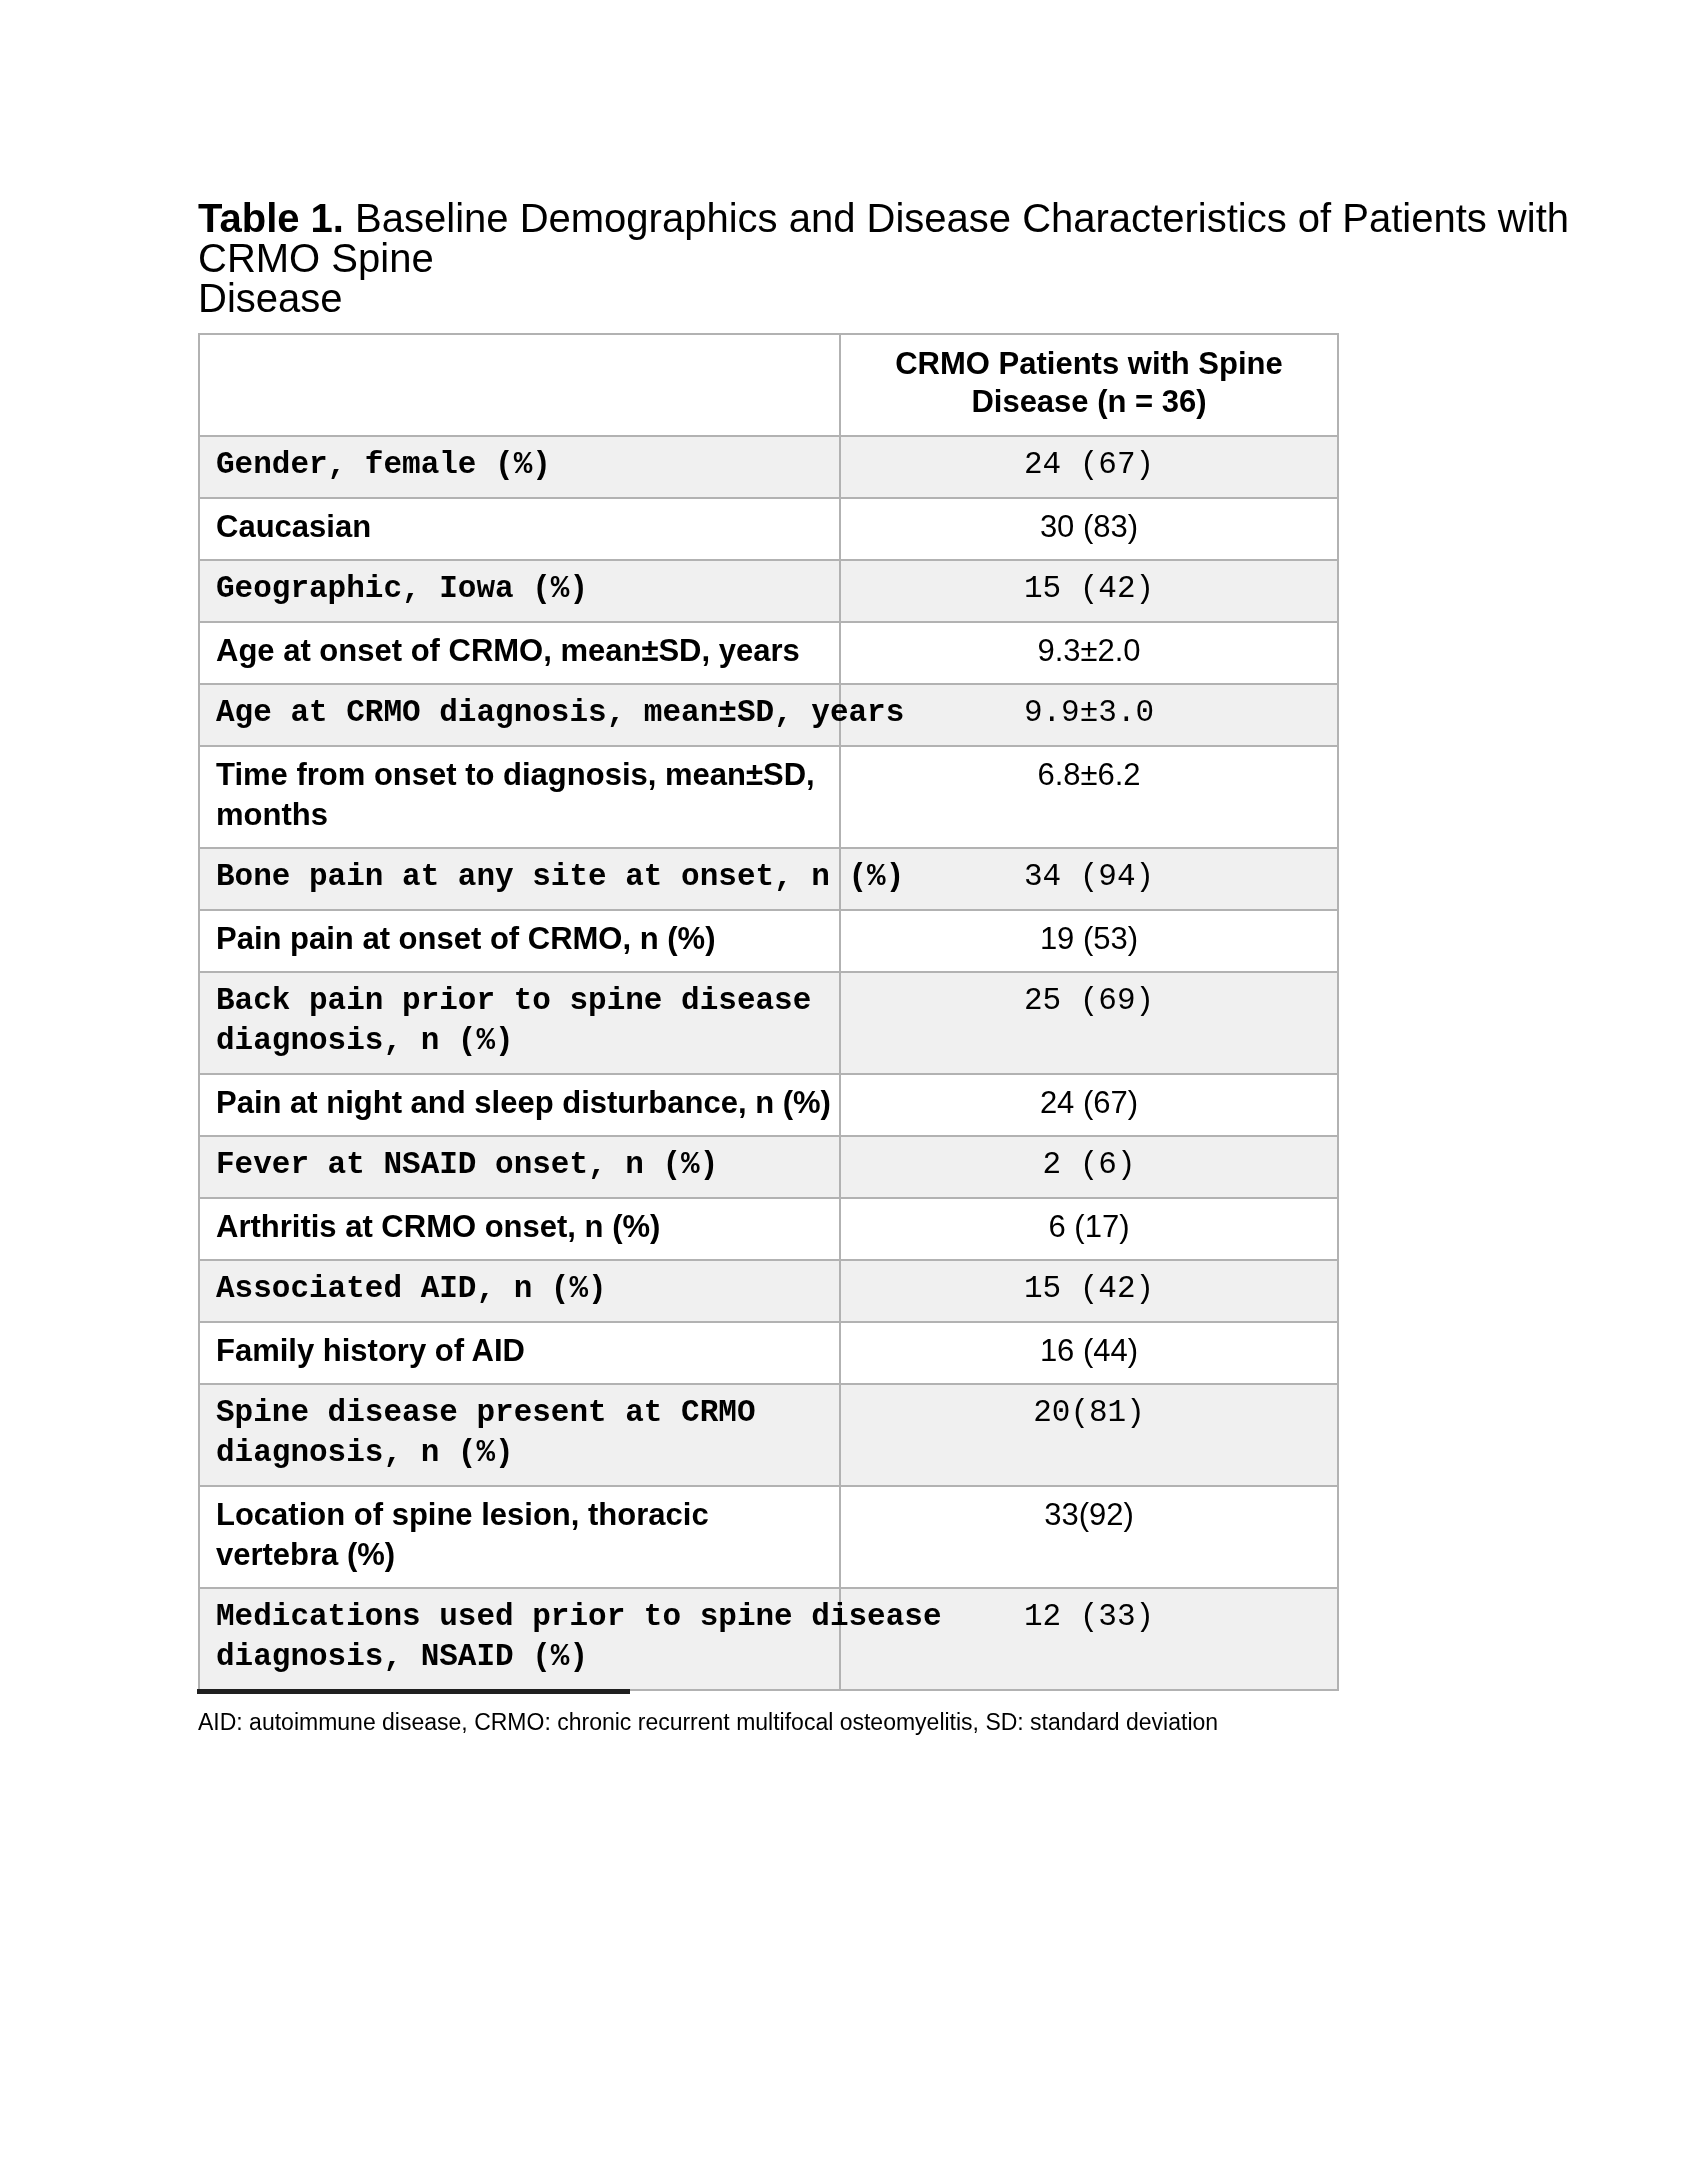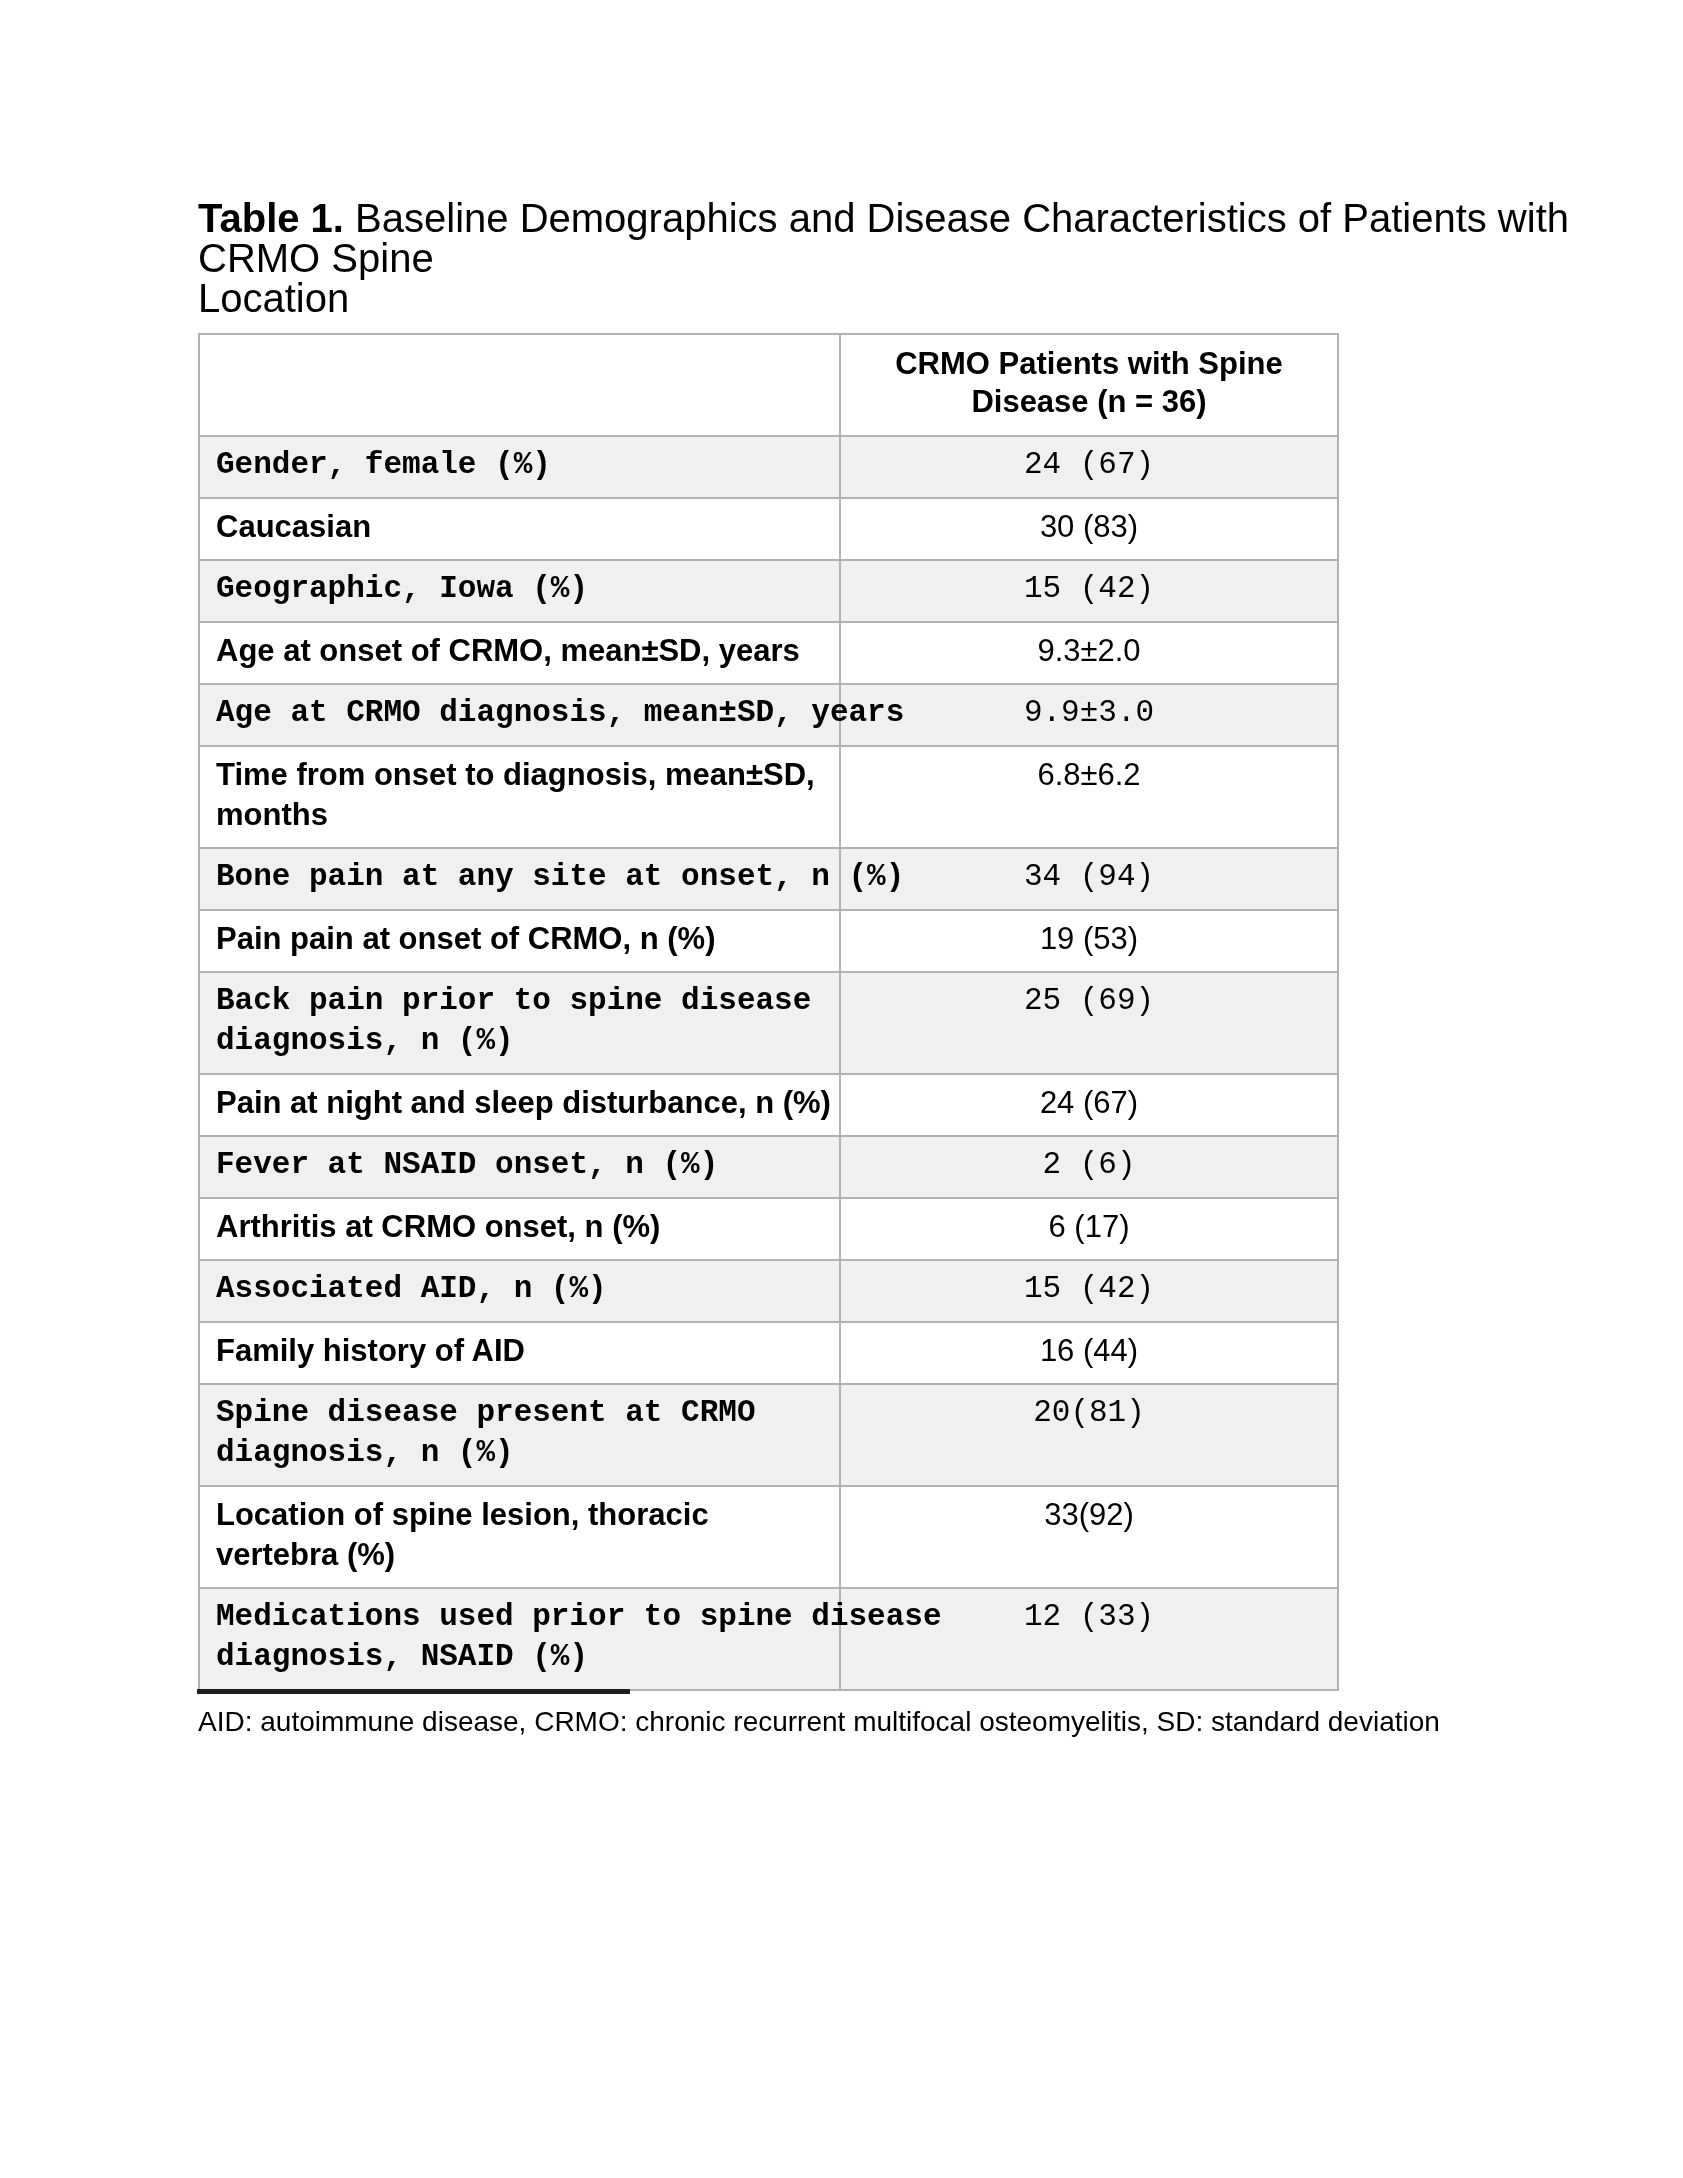--- a/index.html
+++ b/index.html
@@ -75,31 +75,31 @@
   .accent-seg {
     position: absolute;
     left: -1px;
     bottom: -3px;
     width: 433px;
     height: 5px;
     background: var(--accent);
   }
   .footnote {
     margin: 10px 0 0 0;
-    font-size: 28px;
+    font-size: 23px;
     line-height: 34px;
     white-space: nowrap;
   }
 </style>
 </head>
 <body>
 
 <div class="content">
 
-  <p class="caption"><span class="cap-label">Table 1.</span><span> Baseline Demographics and Disease Characteristics of Patients with CRMO Spine</span><br><span>Location</span></p>
+  <p class="caption"><span class="cap-label">Table 1.</span><span> Baseline Demographics and Disease Characteristics of Patients with CRMO Spine</span><br><span>Disease</span></p>
 
   <div class="table-wrap">
     <table class="demo">
       <thead>
         <tr>
           <th class="c1"></th>
           <th class="c2">CRMO Patients with Spine
 Disease (n = 36)</th>
         </tr>
       </thead>

